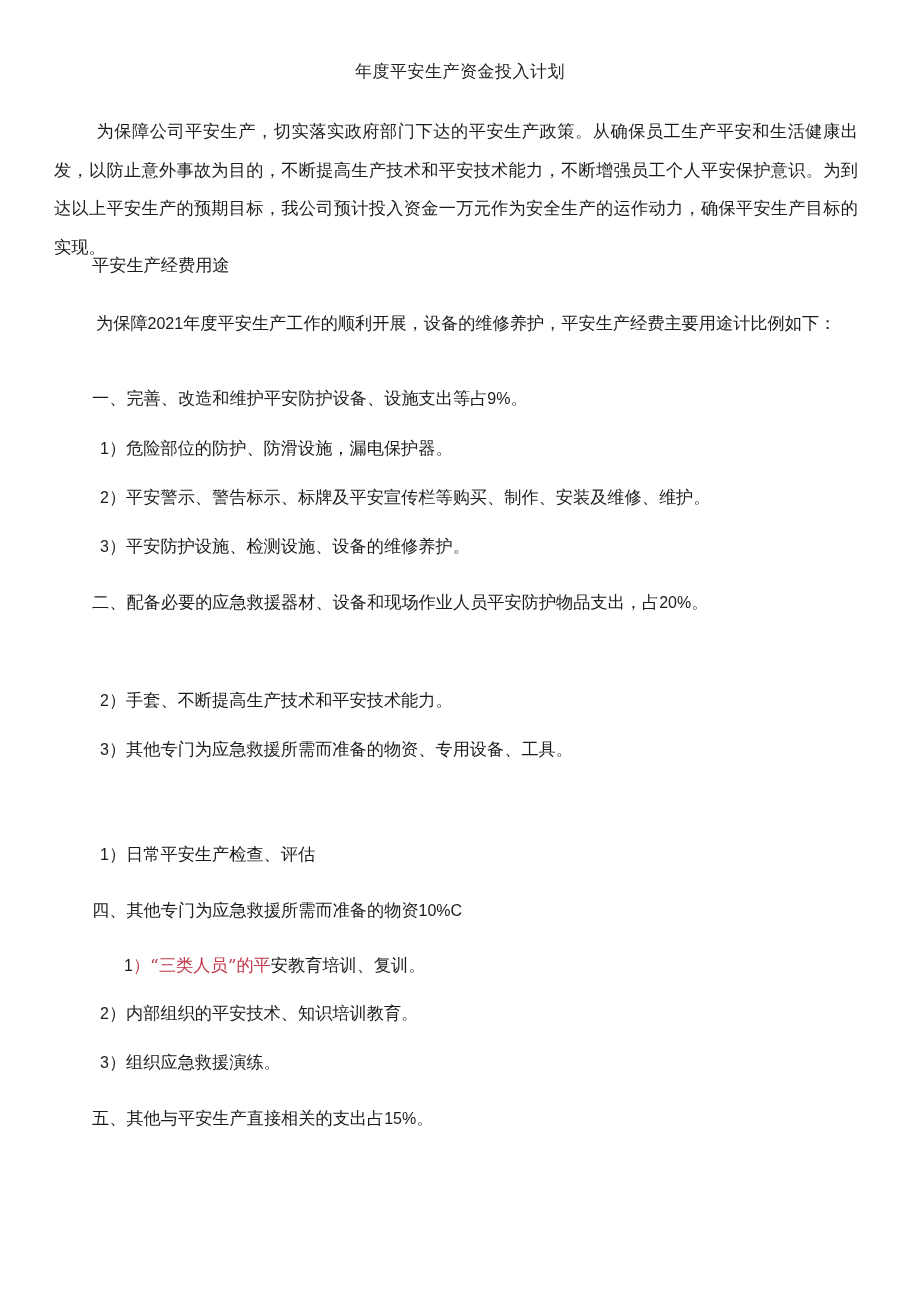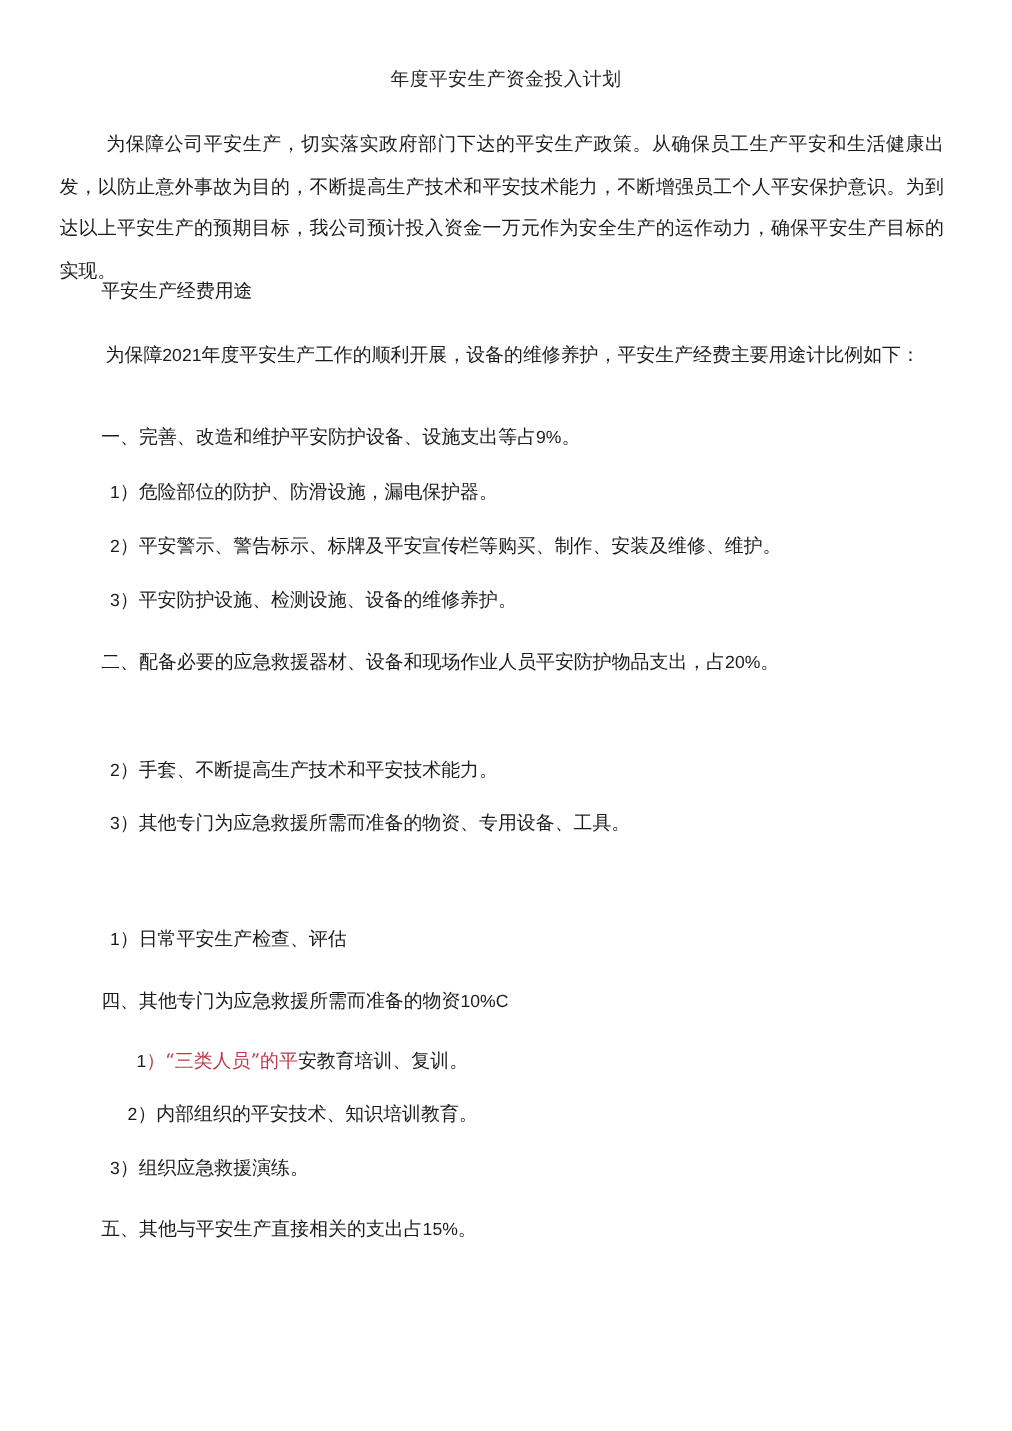--- a/index.html
+++ b/index.html
@@ -82,18 +82,18 @@
   <div class="line item" style="top:534px;"><span class="num">3</span><span>）平安防护设施、检测设施、设备的维修养护。</span></div>
 
   <div class="line heading" style="top:590px;"><span>二、配备必要的应急救援器材、设备和现场作业人员平安防护物品支出，占</span><span class="latin">20%</span><span>。</span></div>
   <div class="line item" style="top:688px;"><span class="num">2</span><span>）手套、不断提高生产技术和平安技术能力。</span></div>
   <div class="line item" style="top:737px;"><span class="num">3</span><span>）其他专门为应急救援所需而准备的物资、专用设备、工具。</span></div>
 
   <div class="line item" style="top:842px;"><span class="num">1</span><span>）日常平安生产检查、评估</span></div>
 
   <div class="line heading" style="top:898px;"><span>四、其他专门为应急救援所需而准备的物资</span><span class="latin">10%C</span><span></span></div>
   <div class="line item" style="top:953px;margin-left:24px;"><span class="num">1</span><span class="red">）“三类人员”的平</span><span>安教育培训、复训。</span></div>
-  <div class="line item" style="top:1001px;margin-left:16px;"><span class="num">2</span><span>）内部组织的平安技术、知识培训教育。</span></div>
+  <div class="line item" style="top:1001px;"><span class="num">2</span><span>）内部组织的平安技术、知识培训教育。</span></div>
   <div class="line item" style="top:1050px;"><span class="num">3</span><span>）组织应急救援演练。</span></div>
 
   <div class="line heading" style="top:1106px;"><span>五、其他与平安生产直接相关的支出占</span><span class="latin">15%</span><span>。</span></div>
 
 </div>
 
 </body></html>

